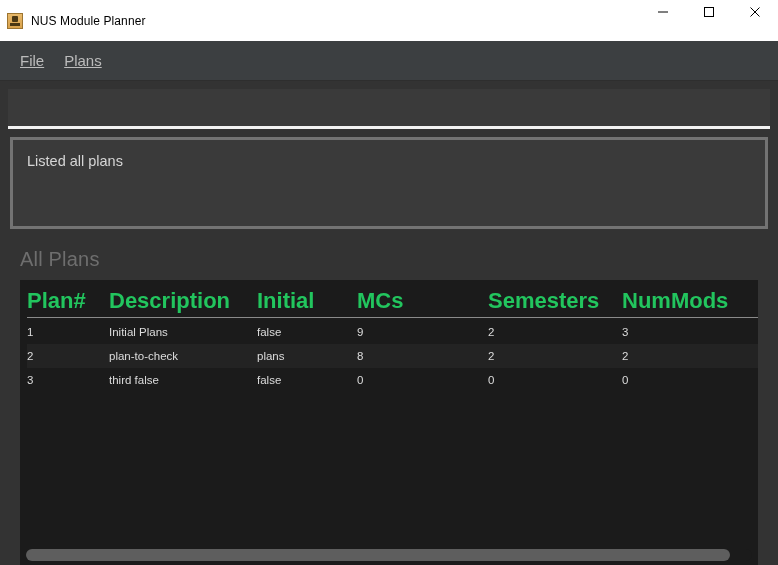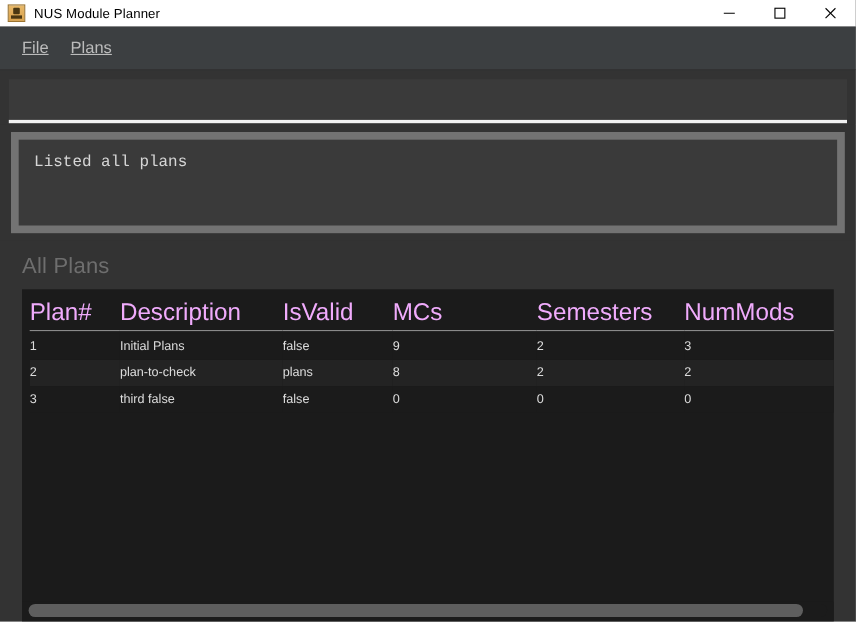--- a/index.html
+++ b/index.html
@@ -17,21 +17,21 @@
     width: 778px;
     height: 565px;
     position: relative;
     background: #333333;
     display: flex;
     flex-direction: column;
   }
 
   
   .titlebar {
-    height: 24px;
+    height: 41px;
     min-height: 24px;
     background: #ffffff;
     display: flex;
     align-items: center;
     position: relative;
   }
   .title-icon {
     width: 16px;
     height: 16px;
     margin-left: 7px;
@@ -134,25 +134,24 @@
   .result-wrap {
     padding: 7px 10px 0 10px;
     box-sizing: border-box;
     height: 106px;
     min-height: 106px;
     background: #333333;
   }
   .result-box {
     height: 92px;
     background: #3a3a3a;
-    border: 7px solid #737373;
+    border: 3px solid #737373;
     box-sizing: border-box;
     padding: 12px 14px;
     overflow: hidden;
-    font-family: Liberation Mono, monospace;
   }
   .result-text {
     color: #d6d6d6;
     font-size: 14.5px;
     line-height: 1.3;
     white-space: pre-wrap;
   }
 
   
   .plans-section {
@@ -187,22 +186,22 @@
     padding: 0 7px;
     box-sizing: border-box;
   }
   table.plans {
     width: 100%;
     border-collapse: collapse;
     table-layout: fixed;
   }
   table.plans th {
     text-align: left;
-    font-weight: normal;
-    color: #f0abfc;
+    font-weight: bold;
+    color: #22c55e;
     font-size: 22px;
     padding: 8px 0 2px 0;
     vertical-align: bottom;
     white-space: nowrap;
   }
   .th-inner {
     display: block;
     border-bottom: 1px solid #8a8a8a;
     padding-bottom: 3px;
     padding-right: 10px;
@@ -311,21 +310,21 @@
           </colgroup>
           <thead>
             <tr>
               <th>
                   <span class="th-inner">Plan#</span>
                 </th>
               <th>
                   <span class="th-inner">Description</span>
                 </th>
               <th>
-                  <span class="th-inner">IsValid</span>
+                  <span class="th-inner">Initial</span>
                 </th>
               <th>
                   <span class="th-inner">MCs</span>
                 </th>
               <th>
                   <span class="th-inner">Semesters</span>
                 </th>
               <th>
                   <span class="th-inner">NumMods</span>
                 </th>

